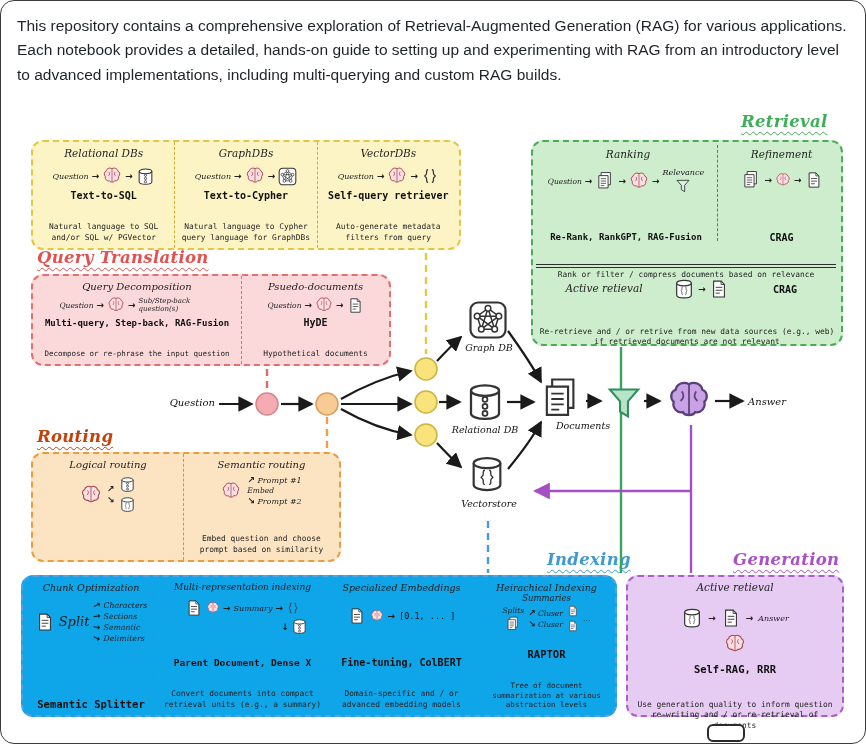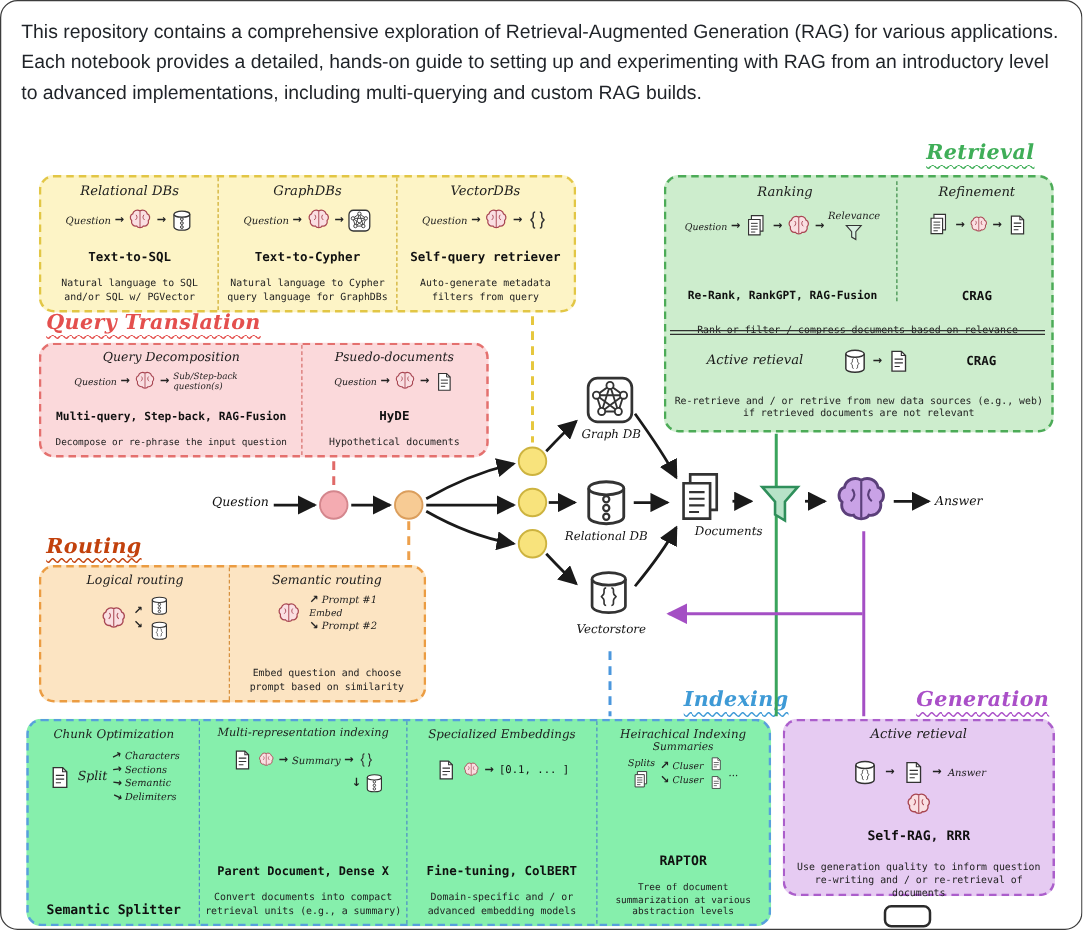--- a/index.html
+++ b/index.html
@@ -12,38 +12,38 @@
   .t-re{left:740px;top:111px;color:#3fae58}
   .t-qt{left:36px;top:247px;color:#e4504e}
   .t-ro{left:36px;top:426px;color:#c2410c}
   .t-ix{left:546px;top:549px;color:#3e9ad6}
   .t-ge{left:732px;top:549px;color:#aa4fc8}
   .box{position:absolute;border-radius:12px;border:2px dashed}
   .qc{left:30px;top:139px;width:430px;height:110px;background:#fdf4c6;border-color:#e2c645}
   .re{left:530px;top:139px;width:312px;height:206px;background:#cdedcd;border-color:#4cab57}
   .qt{left:30px;top:273px;width:360px;height:92px;background:#fbd9db;border-color:#e4706e}
   .rt{left:30px;top:451px;width:310px;height:110px;background:#fce4c2;border-color:#eb9c42}
-  .ix{left:20px;top:574px;width:596px;height:166px;background:#86efac;border-color:#57a0dc}
+  .ix{left:20px;top:574px;width:596px;height:142px;background:#0ea5e9;border-color:#57a0dc}
   .ge{left:625px;top:574px;width:218px;height:142px;background:#e6cbf2;border-color:#ab5ecb}
   .cols{display:flex;width:100%;height:100%}
   .c{display:flex;flex-direction:column;align-items:center;min-width:0;padding:3px 3px 5px}
   .qc .c{flex:1}
   .qc .c+.c{border-left:1.5px dashed #cfae2f}
   .qt .c1{width:208px}.qt .c2{flex:1}
   .qt .c+.c{border-left:1.5px dashed #d8716f}
   .rt .c1{width:150px}.rt .c2{flex:1}
   .rt .c+.c{border-left:1.5px dashed #d7913f}
   .ix .c1{width:136px}.ix .c2{width:166px}.ix .c3{width:152px}.ix .c4{flex:1}
   .ix .c+.c{border-left:1.5px dashed #4d8fc7}
   .hdr{font:italic 10.5px "DejaVu Serif",serif;color:#1c1c1c;text-align:center;margin-top:2px;white-space:nowrap}
   .ix .hdr{font-size:9.5px}
   .subhdr{font:italic 8.5px "DejaVu Serif",serif;color:#1c1c1c;text-align:left}
   .frow{display:flex;align-items:center;justify-content:center;gap:3px;margin-top:7px;line-height:1}
   .method{font:700 10px "DejaVu Sans Mono",monospace;color:#101010;text-align:center;margin-top:auto;white-space:nowrap}
-  .desc{font:7.9px/1.3 "DejaVu Sans Mono",monospace;color:#222;text-align:center;margin-top:10px}
+  .desc{font:7.9px/1.3 "DejaVu Sans Mono",monospace;color:#222;text-align:center;margin-top:21px}
   .flbl{font:italic 8px "DejaVu Serif",serif;color:#1c1c1c;white-space:nowrap}
   .sublbl{font:italic 7px/1.2 "DejaVu Serif",serif;color:#1c1c1c;width:76px;text-align:left}
   .arr{font:700 9px "DejaVu Sans",sans-serif;color:#222;display:inline-block}
   .r1{transform:rotate(-26deg)}.r2{transform:rotate(-8deg)}.r3{transform:rotate(8deg)}.r4{transform:rotate(26deg)}
   .ic{flex:none;color:#333}
   .brain-s{color:#a84652}
   .lbl{position:absolute;font:italic 9.5px "DejaVu Serif",serif;color:#111;text-align:center;line-height:1.1}
   .abs{position:absolute}
   .ovl{position:absolute;left:0;top:0;pointer-events:none}
   .arrow{stroke:#1a1a1a;stroke-width:2.2;fill:none;marker-end:url(#mk-k)}
@@ -302,21 +302,21 @@
   </div>
 
   <div class="box ix">
     <div class="cols">
       <div class="c c1">
         <div class="hdr">Chunk Optimization</div>
         <div class="frow" style="gap:4px">
           <svg class="ic" width="20" height="20">
               <use href="#i-doc" fill="#fff"></use>
             </svg>
-          <span class="flbl" style="font-size:10px">Split</span>
+          <span class="flbl" style="font-size:13px">Split</span>
           <span class="minicol" style="align-items:flex-start">
             <span class="flbl" style="font-size:7.8px"><span class="arr r1">→</span> <span>Characters</span></span>
             <span class="flbl" style="font-size:7.8px"><span class="arr r2">→</span> <span>Sections</span></span>
             <span class="flbl" style="font-size:7.8px"><span class="arr r3">→</span> <span>Semantic</span></span>
             <span class="flbl" style="font-size:7.8px"><span class="arr r4">→</span> <span>Delimiters</span></span>
           </span>
         </div>
         <div class="method" style="font-size:10.5px">Semantic Splitter</div>
       </div>
       <div class="c c2">

